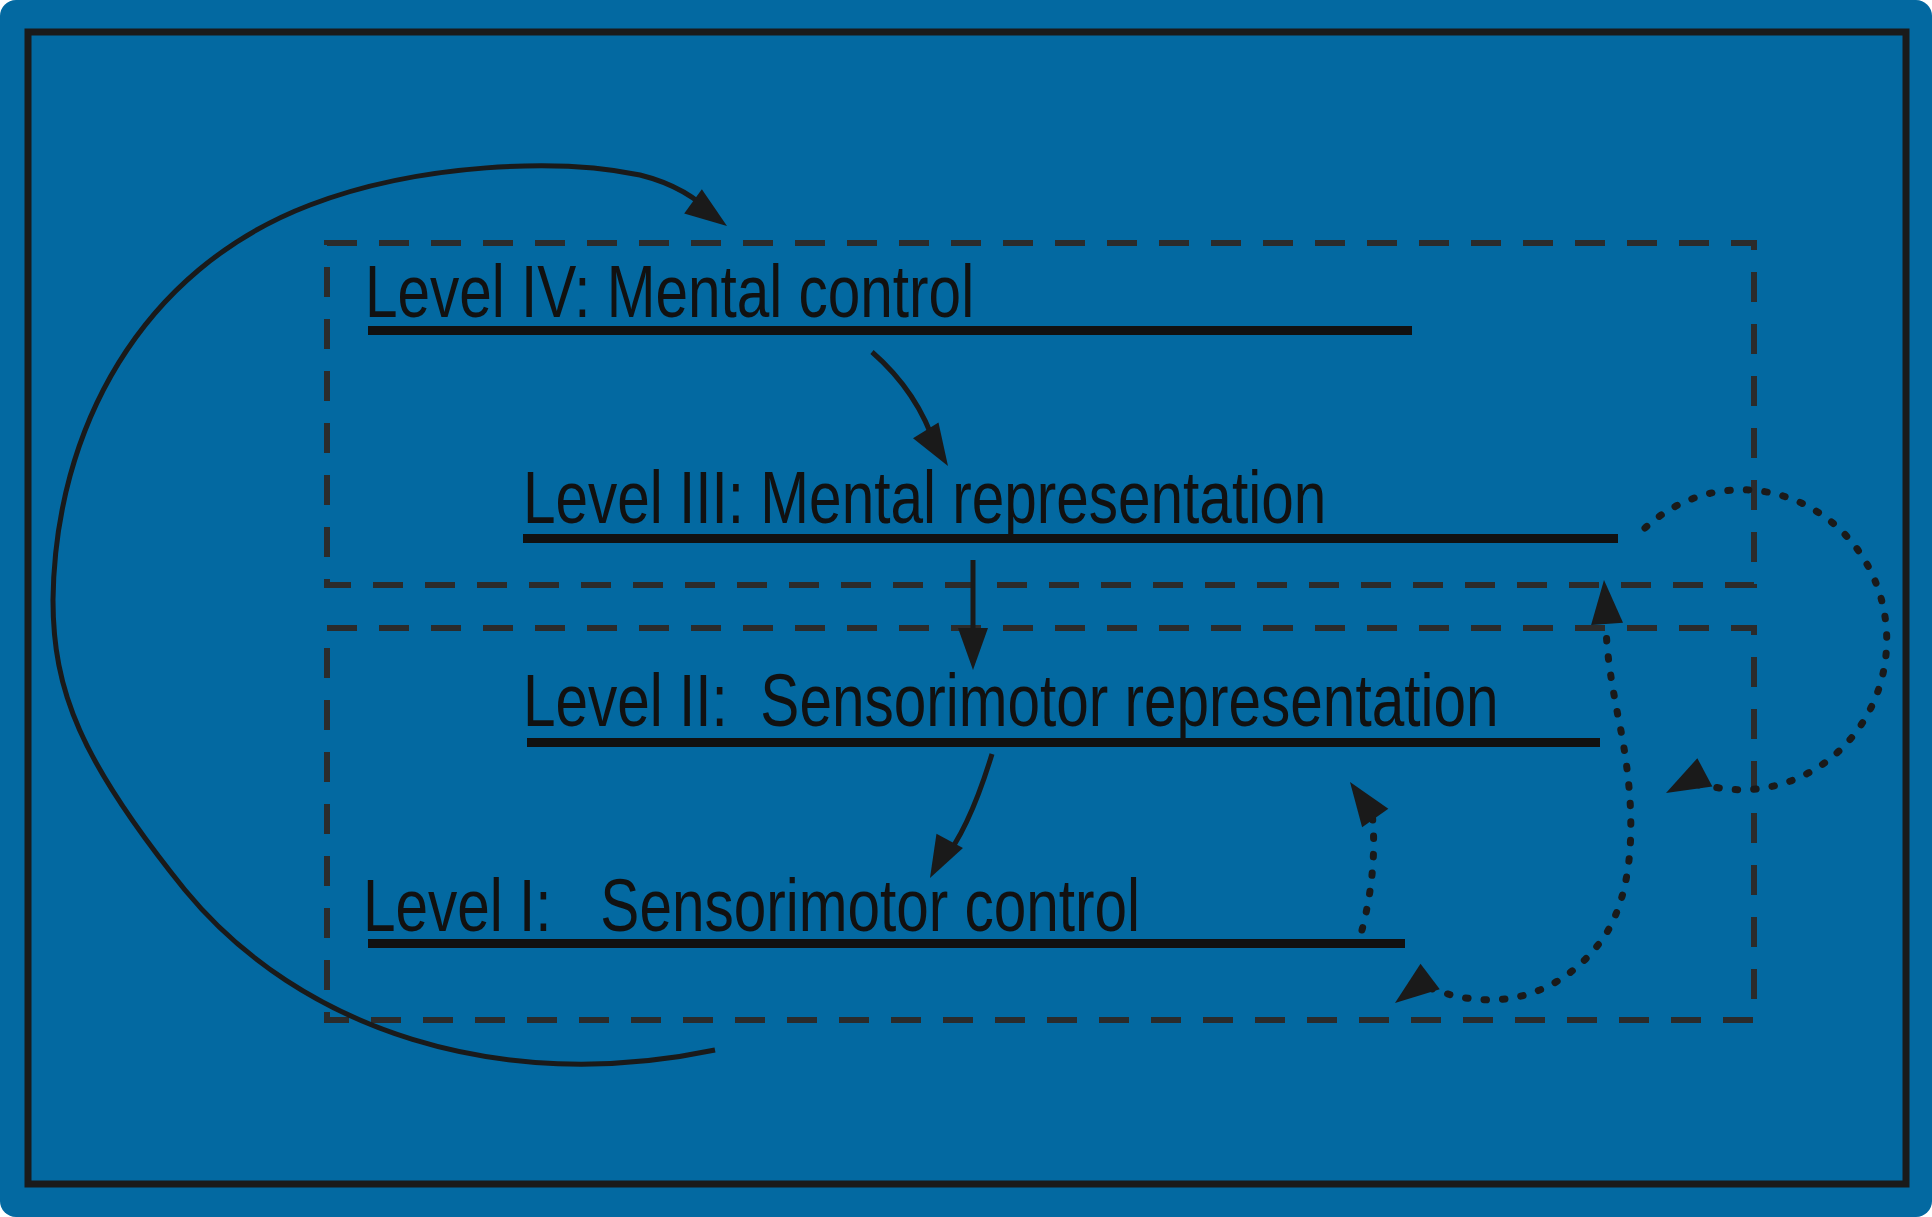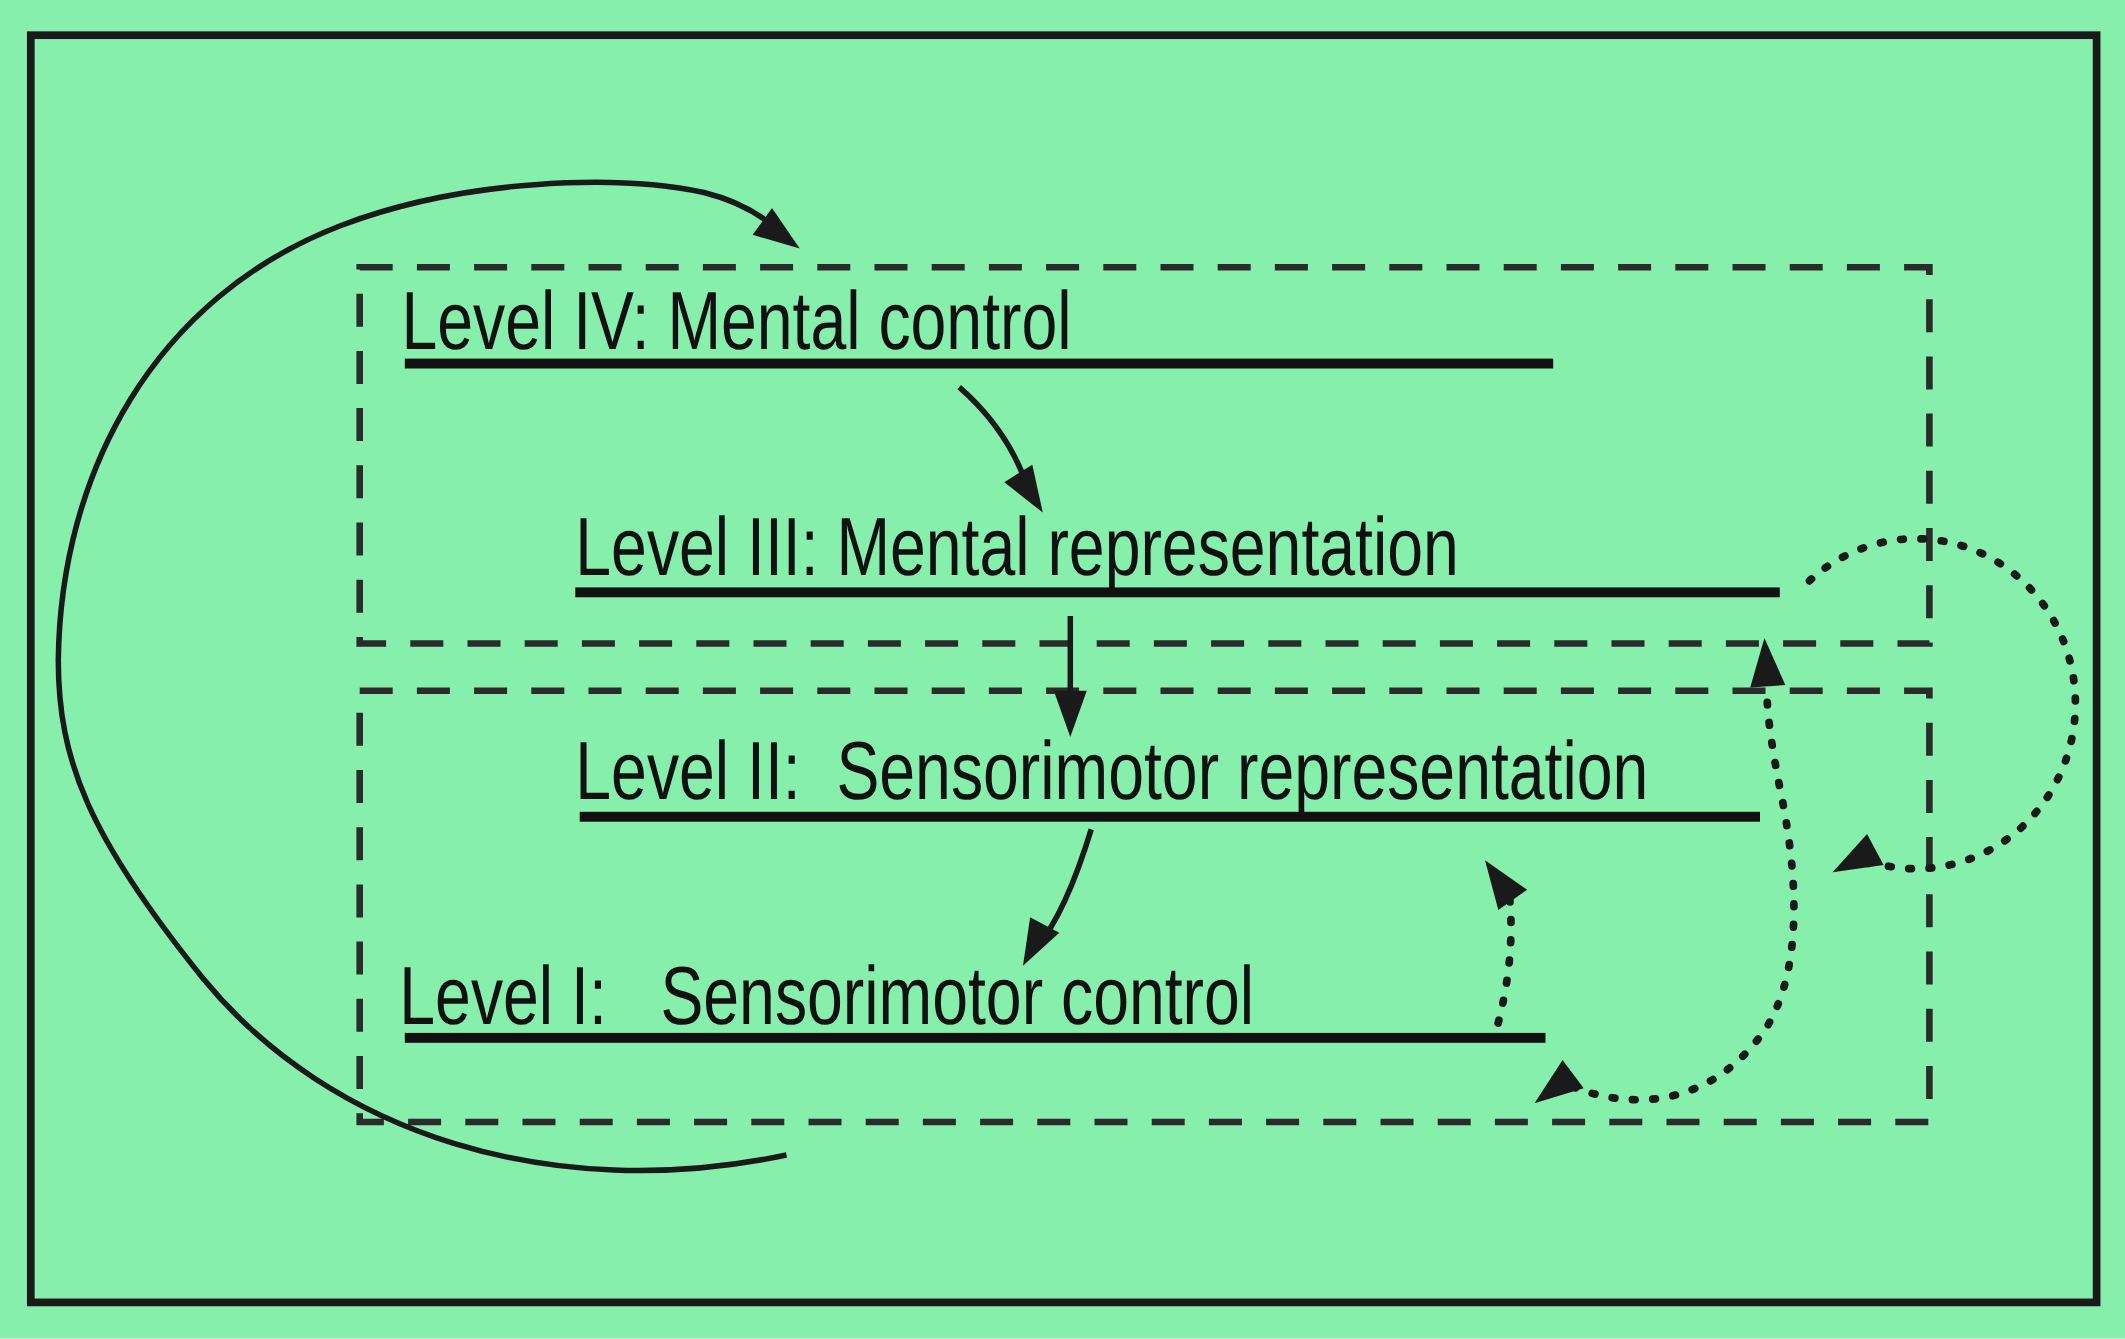--- a/index.html
+++ b/index.html
@@ -1,21 +1,22 @@
 <!DOCTYPE html>
 <html><head>
 <meta charset="utf-8">
 <style>
   html,body{margin:0;padding:0;background:#ffffff;}
   .stage{
     position:relative;
     width:1932px;height:1217px;
-    background:#86efac;
+    background:#0369a1;
     overflow:hidden;
     font-family:"Liberation Sans","DejaVu Sans",sans-serif;
+    border-radius:16px;
   }
   .layer{position:absolute;left:0;top:0;width:100%;height:100%;}
   .lvl-label{
     position:absolute;
     font-size:75px;
     line-height:1;
     color:#111111;
     white-space:pre;
     transform:scaleX(0.78);
     transform-origin:left top;

